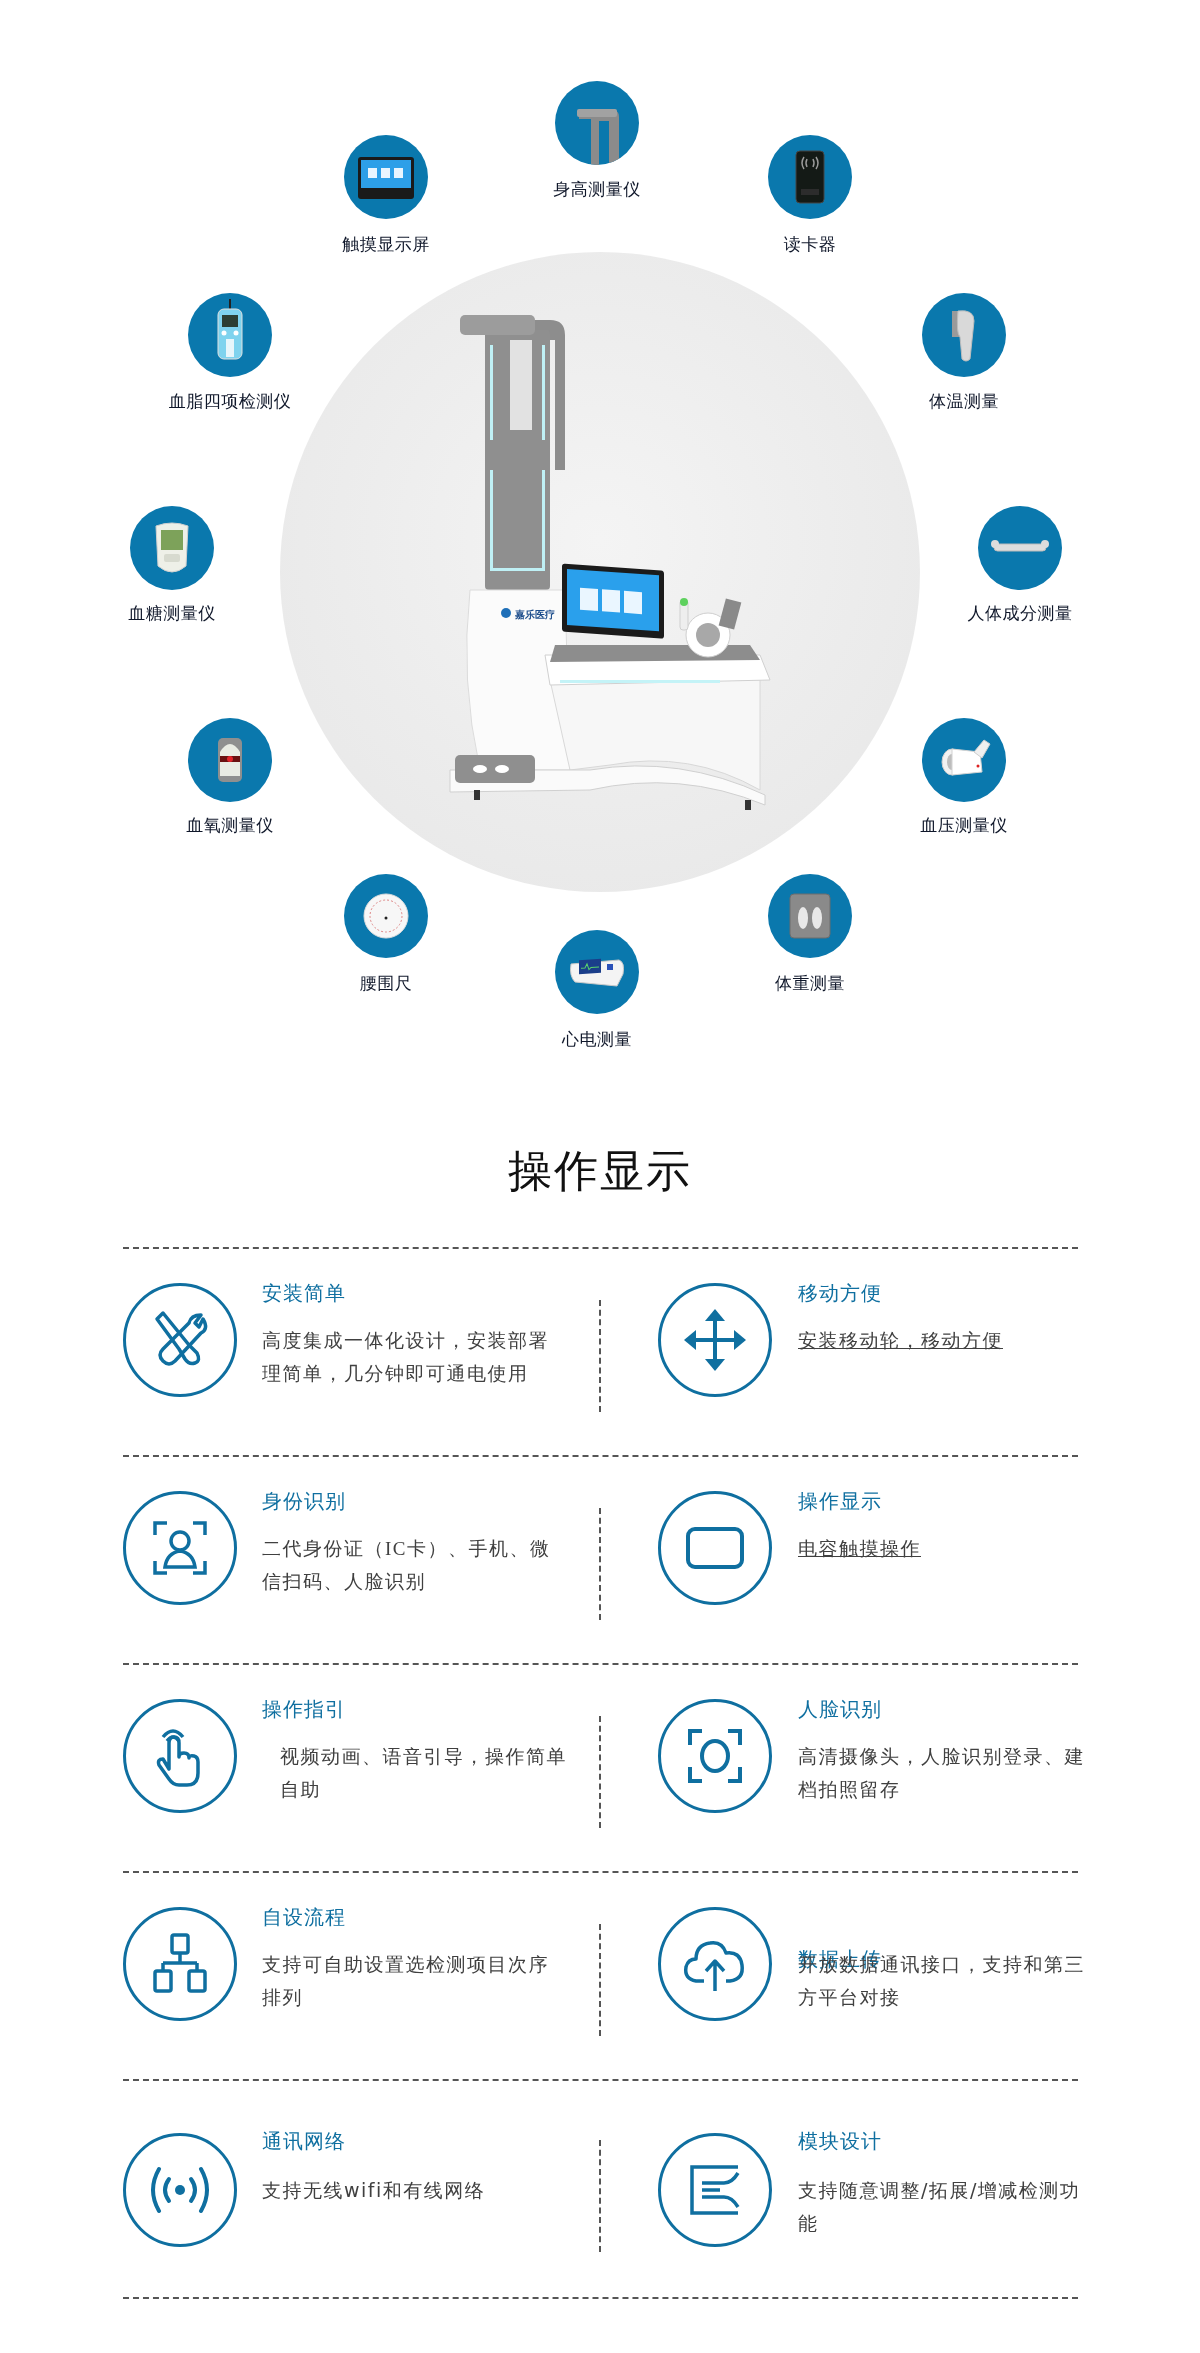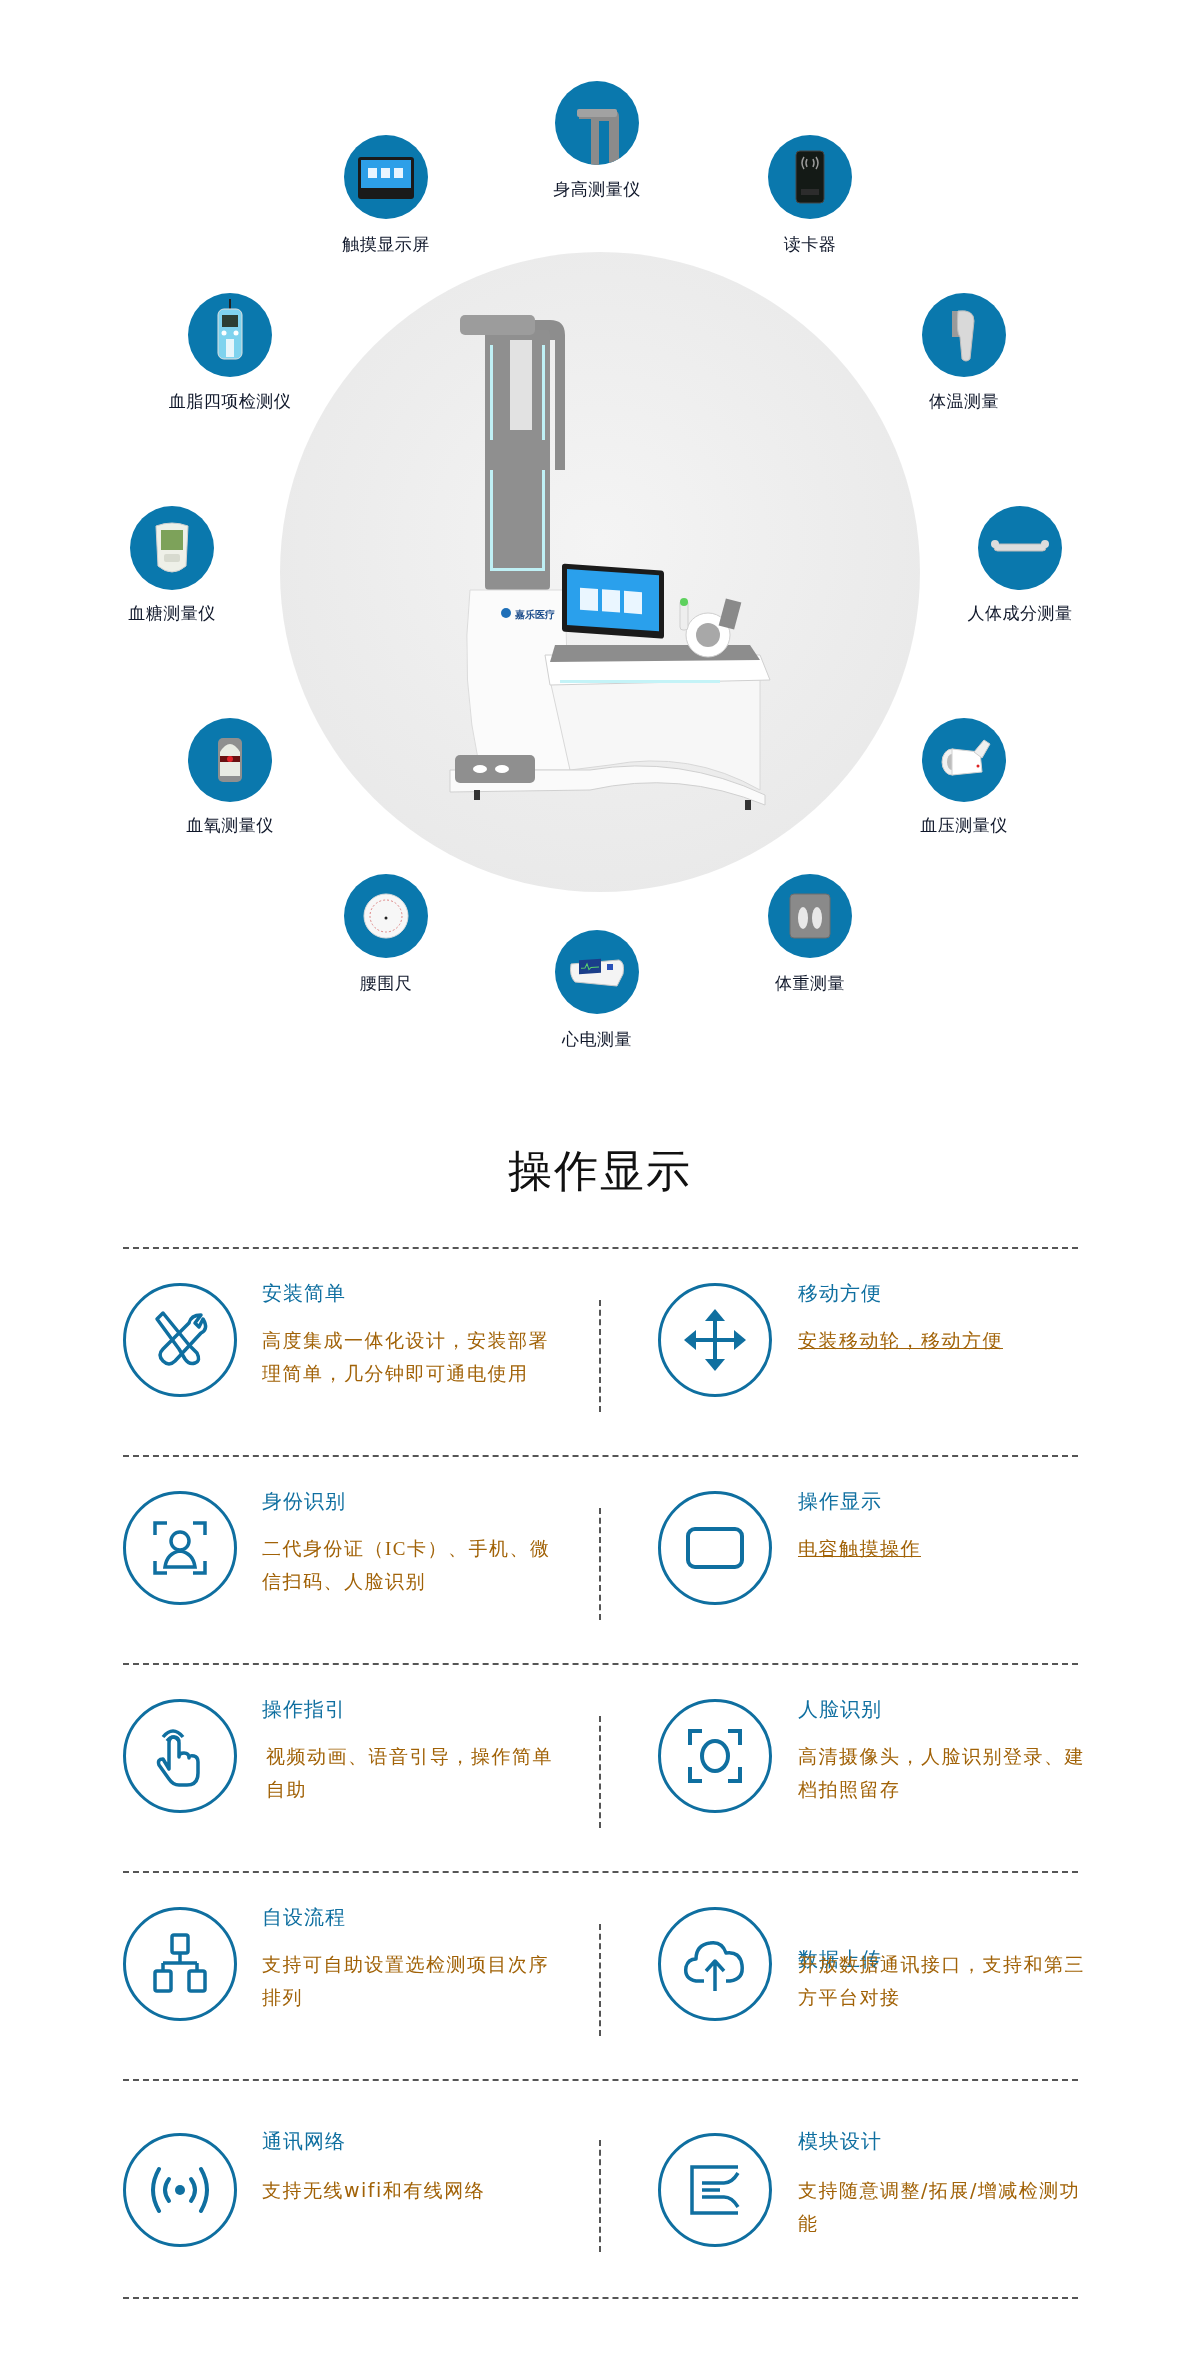--- a/index.html
+++ b/index.html
@@ -17,21 +17,21 @@
   .machine { position: absolute; left: 440px; top: 300px; width: 340px; height: 520px; }
 
   .section-title { position: absolute; left: 0; width: 1200px; top: 1142px; text-align: center; font-size: 44px; color: #111; letter-spacing: 2px; }
 
   .dash { position: absolute; left: 123px; width: 955px; height: 0; border-top: 2px dashed #555; }
   .vdash { position: absolute; left: 599px; width: 0; border-left: 2px dashed #555; }
 
   .feat-icon { position: absolute; width: 114px; height: 114px; border-radius: 50%; border: 3px solid #0f6fa0; transform: translate(-50%,-50%); display: flex; align-items: center; justify-content: center; }
   .feat-icon svg { width: 70px; height: 70px; }
   .feat-title { position: absolute; font-size: 20px; color: #0f6fa0; letter-spacing: 1px; white-space: nowrap; }
-  .feat-body { position: absolute; font-size: 19px; color: #a16207; line-height: 33px; width: 300px; letter-spacing: 1.5px; }
+  .feat-body { position: absolute; font-size: 19px; color: #404040; line-height: 33px; width: 300px; letter-spacing: 1.5px; }
 </style>
 </head>
 <body>
 
 <div class="stage">
   <div class="hub-circle"></div>
 
   <svg class="machine" viewBox="0 0 340 520">
 
     <path d="M40 20 L110 20 Q125 20 125 35 L125 170 L115 170 L115 40 L60 40 L60 30 L40 30 Z" fill="#8d8d8d"></path>
@@ -246,21 +246,21 @@
 <div class="feat-body" style="left:798px;top:1532px;text-decoration:underline;">电容触摸操作</div>
 
 <div class="feat-icon" style="left:180px;top:1756px;">
   <svg viewBox="0 0 70 70" fill="none" stroke="#0f6fa0" stroke-width="3.5" stroke-linejoin="round">
     <path d="M18 16 Q28 4 38 16"></path>
       <path d="M22 20 Q28 12 34 20"></path>
     <path d="M24 48 L24 22 Q24 16 29 16 Q34 16 34 22 L34 36 Q34 32 39 32 Q44 32 44 37 Q44 34 49 35 Q53 36 53 41 L53 52 Q53 64 42 64 L34 64 Q28 64 24 58 L14 44 Q12 38 18 38 Z"></path>
   </svg>
 </div>
 <div class="feat-title" style="left:262px;top:1696px;font-family:Liberation Serif, serif;">操作指引</div>
-<div class="feat-body" style="left:266px;top:1740px;">视频动画、语音引导，操作简单自助</div>
+<div class="feat-body" style="left:280px;top:1740px;">视频动画、语音引导，操作简单自助</div>
 
 <div class="feat-icon" style="left:715px;top:1756px;">
   <svg viewBox="0 0 70 70" fill="none" stroke="#0f6fa0" stroke-width="4">
     <path d="M10 24 L10 10 L22 10 M48 10 L60 10 L60 24 M60 46 L60 60 L48 60 M22 60 L10 60 L10 46"></path>
     <ellipse cx="35" cy="35" rx="13" ry="15"></ellipse>
   </svg>
 </div>
 <div class="feat-title" style="left:798px;top:1696px;">人脸识别</div>
 <div class="feat-body" style="left:798px;top:1740px;">高清摄像头，人脸识别登录、建档拍照留存</div>
 

